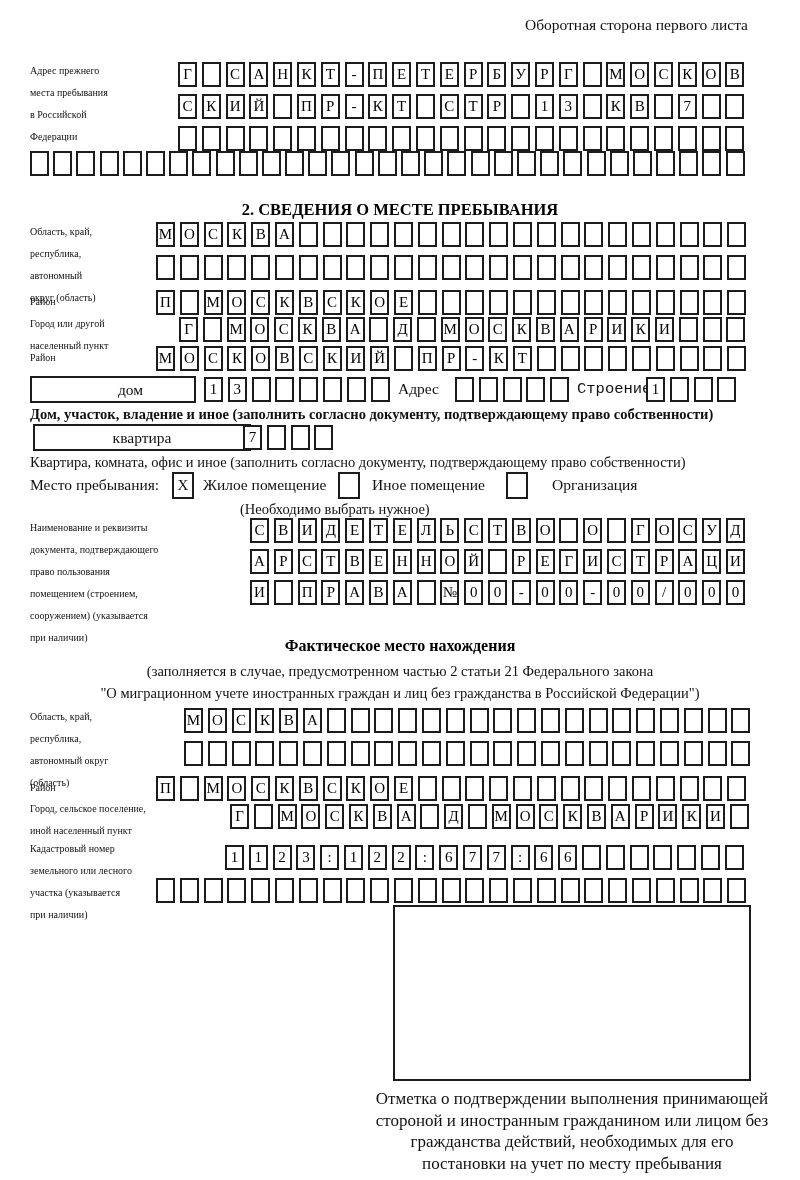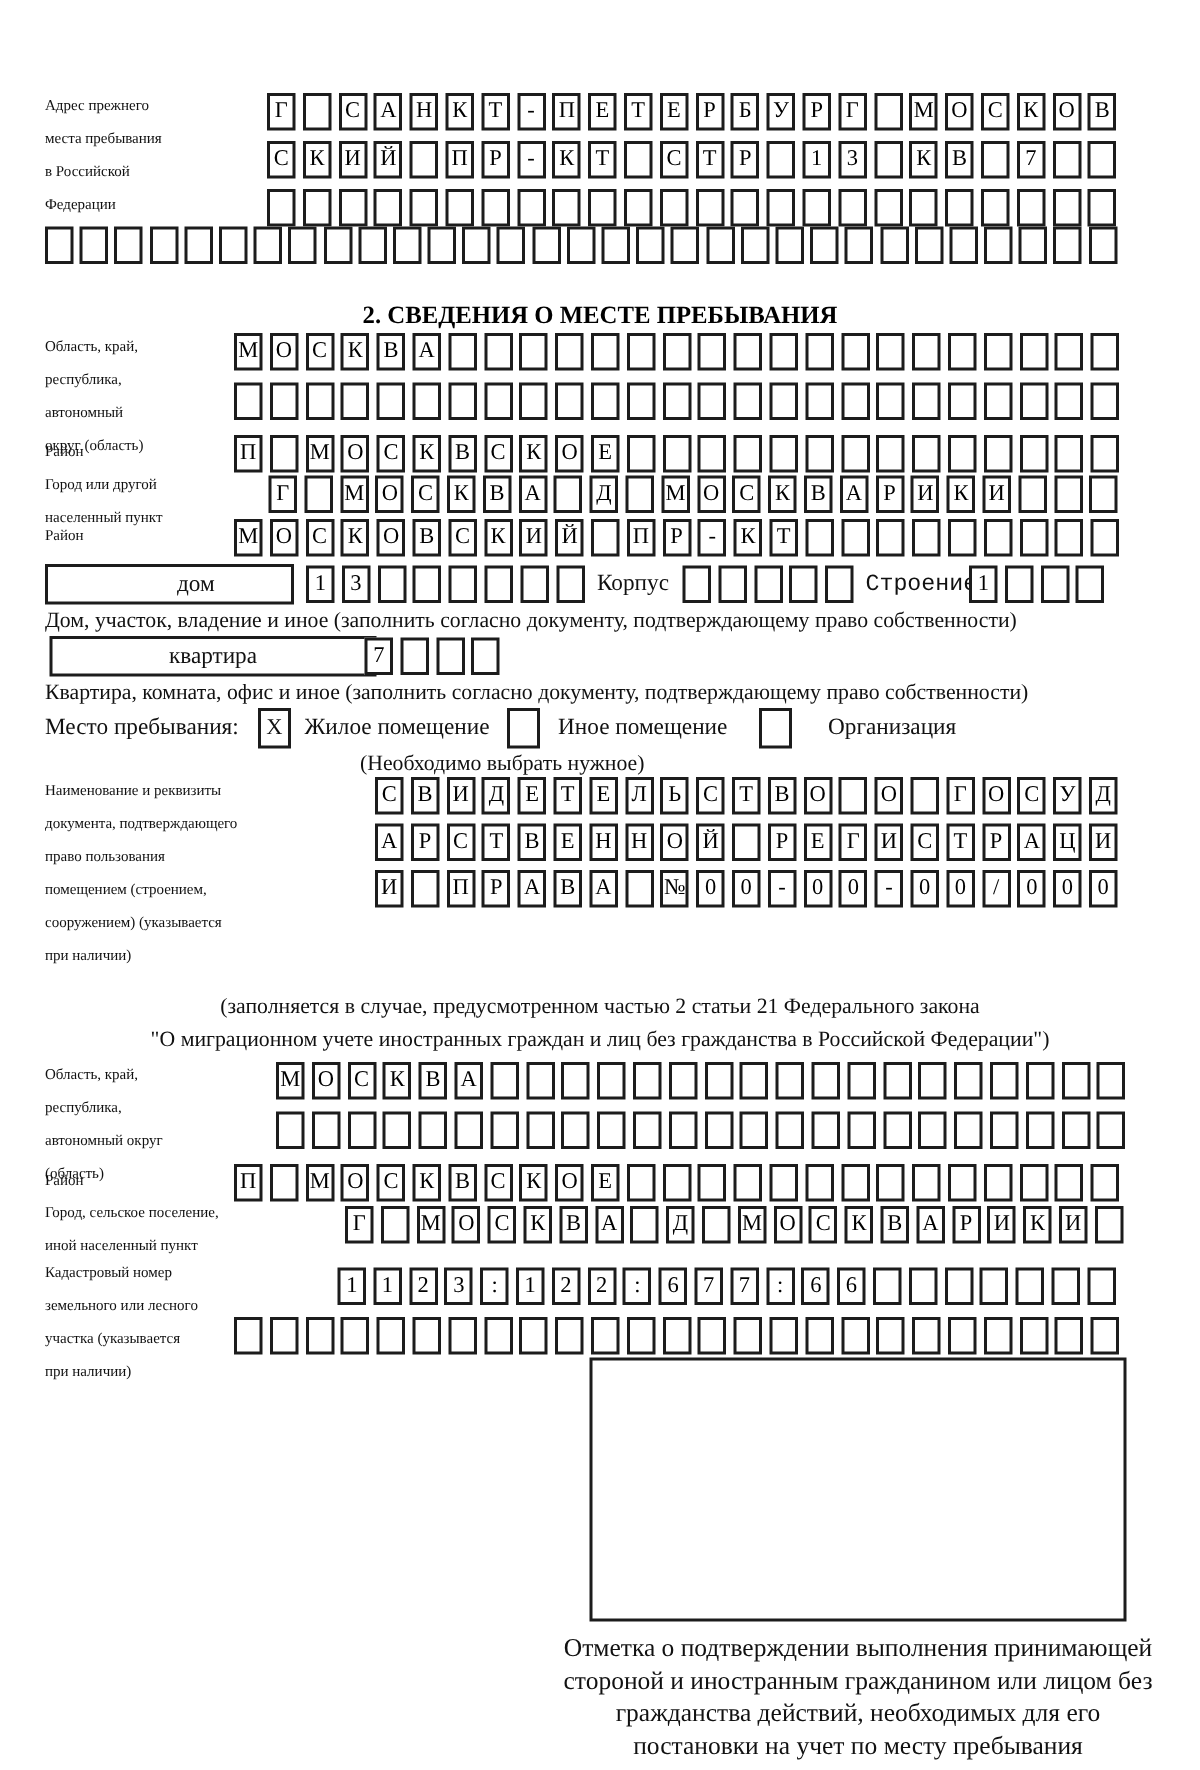--- a/index.html
+++ b/index.html
@@ -89,20 +89,21 @@
     line-height:21.5px;
     text-align:center;
     color:#111;
   }
 </style>
 </head>
 <body>
 
 <div class="page">
 
+  <div class="note" style="top:16px;right:52px;">Оборотная сторона первого листа</div>
 
   <div class="label" style="left:30px;top:60px;">Адрес прежнего
 места пребывания
 в Российской
 Федерации</div>
   <div class="boxrow" style="left:178px;top:62px;">
       <span class="box">Г</span>
       <span class="box"></span>
       <span class="box">С</span>
       <span class="box">А</span>
@@ -365,36 +366,36 @@
   <div class="boxrow" style="left:204px;top:377px;">
       <span class="box">1</span>
       <span class="box">3</span>
       <span class="box"></span>
       <span class="box"></span>
       <span class="box"></span>
       <span class="box"></span>
       <span class="box"></span>
       <span class="box"></span>
     </div>
-  <div class="inline-label" style="left:398px;top:380px;">Корпус</div>
+  <div class="inline-label" style="left:398px;top:380px;">Адрес</div>
   <div class="boxrow" style="left:455px;top:377px;">
       <span class="box"></span>
       <span class="box"></span>
       <span class="box"></span>
       <span class="box"></span>
       <span class="box"></span>
     </div>
   <div class="inline-label" style="left:577px;top:380px;font-family:Liberation Mono, monospace;">Строение</div>
   <div class="boxrow" style="left:646px;top:377px;">
       <span class="box">1</span>
       <span class="box"></span>
       <span class="box"></span>
       <span class="box"></span>
     </div>
-  <div class="caption" style="left:30px;top:406px;">Дом, участок, владение и иное (заполнить согласно документу, подтверждающему право собственности)</div>
+  <div class="caption" style="left:30px;top:406px;font-weight:bold;">Дом, участок, владение и иное (заполнить согласно документу, подтверждающему право собственности)</div>
 
   <div class="widebox" style="left:33px;top:424px;width:218px;height:27px;">квартира</div>
   <div class="boxrow" style="left:243px;top:425px;">
       <span class="box">7</span>
       <span class="box"></span>
       <span class="box"></span>
       <span class="box"></span>
     </div>
   <div class="caption" style="left:30px;top:454px;">Квартира, комната, офис и иное (заполнить согласно документу, подтверждающему право собственности)</div>
 
@@ -476,20 +477,21 @@
       <span class="box">0</span>
       <span class="box">-</span>
       <span class="box">0</span>
       <span class="box">0</span>
       <span class="box">/</span>
       <span class="box">0</span>
       <span class="box">0</span>
       <span class="box">0</span>
     </div>
 
+  <div class="sec-title" style="top:637px;font-size:16px;">Фактическое место нахождения</div>
   <div class="caption center" style="top:663px;">(заполняется в случае, предусмотренном частью 2 статьи 21 Федерального закона</div>
   <div class="caption center" style="top:685px;">"О миграционном учете иностранных граждан и лиц без гражданства в Российской Федерации")</div>
 
   <div class="label" style="left:30px;top:706px;">Область, край,
 республика,
 автономный округ
 (область)</div>
   <div class="boxrow" style="left:184px;top:708px;">
       <span class="box">М</span>
       <span class="box">О</span>

